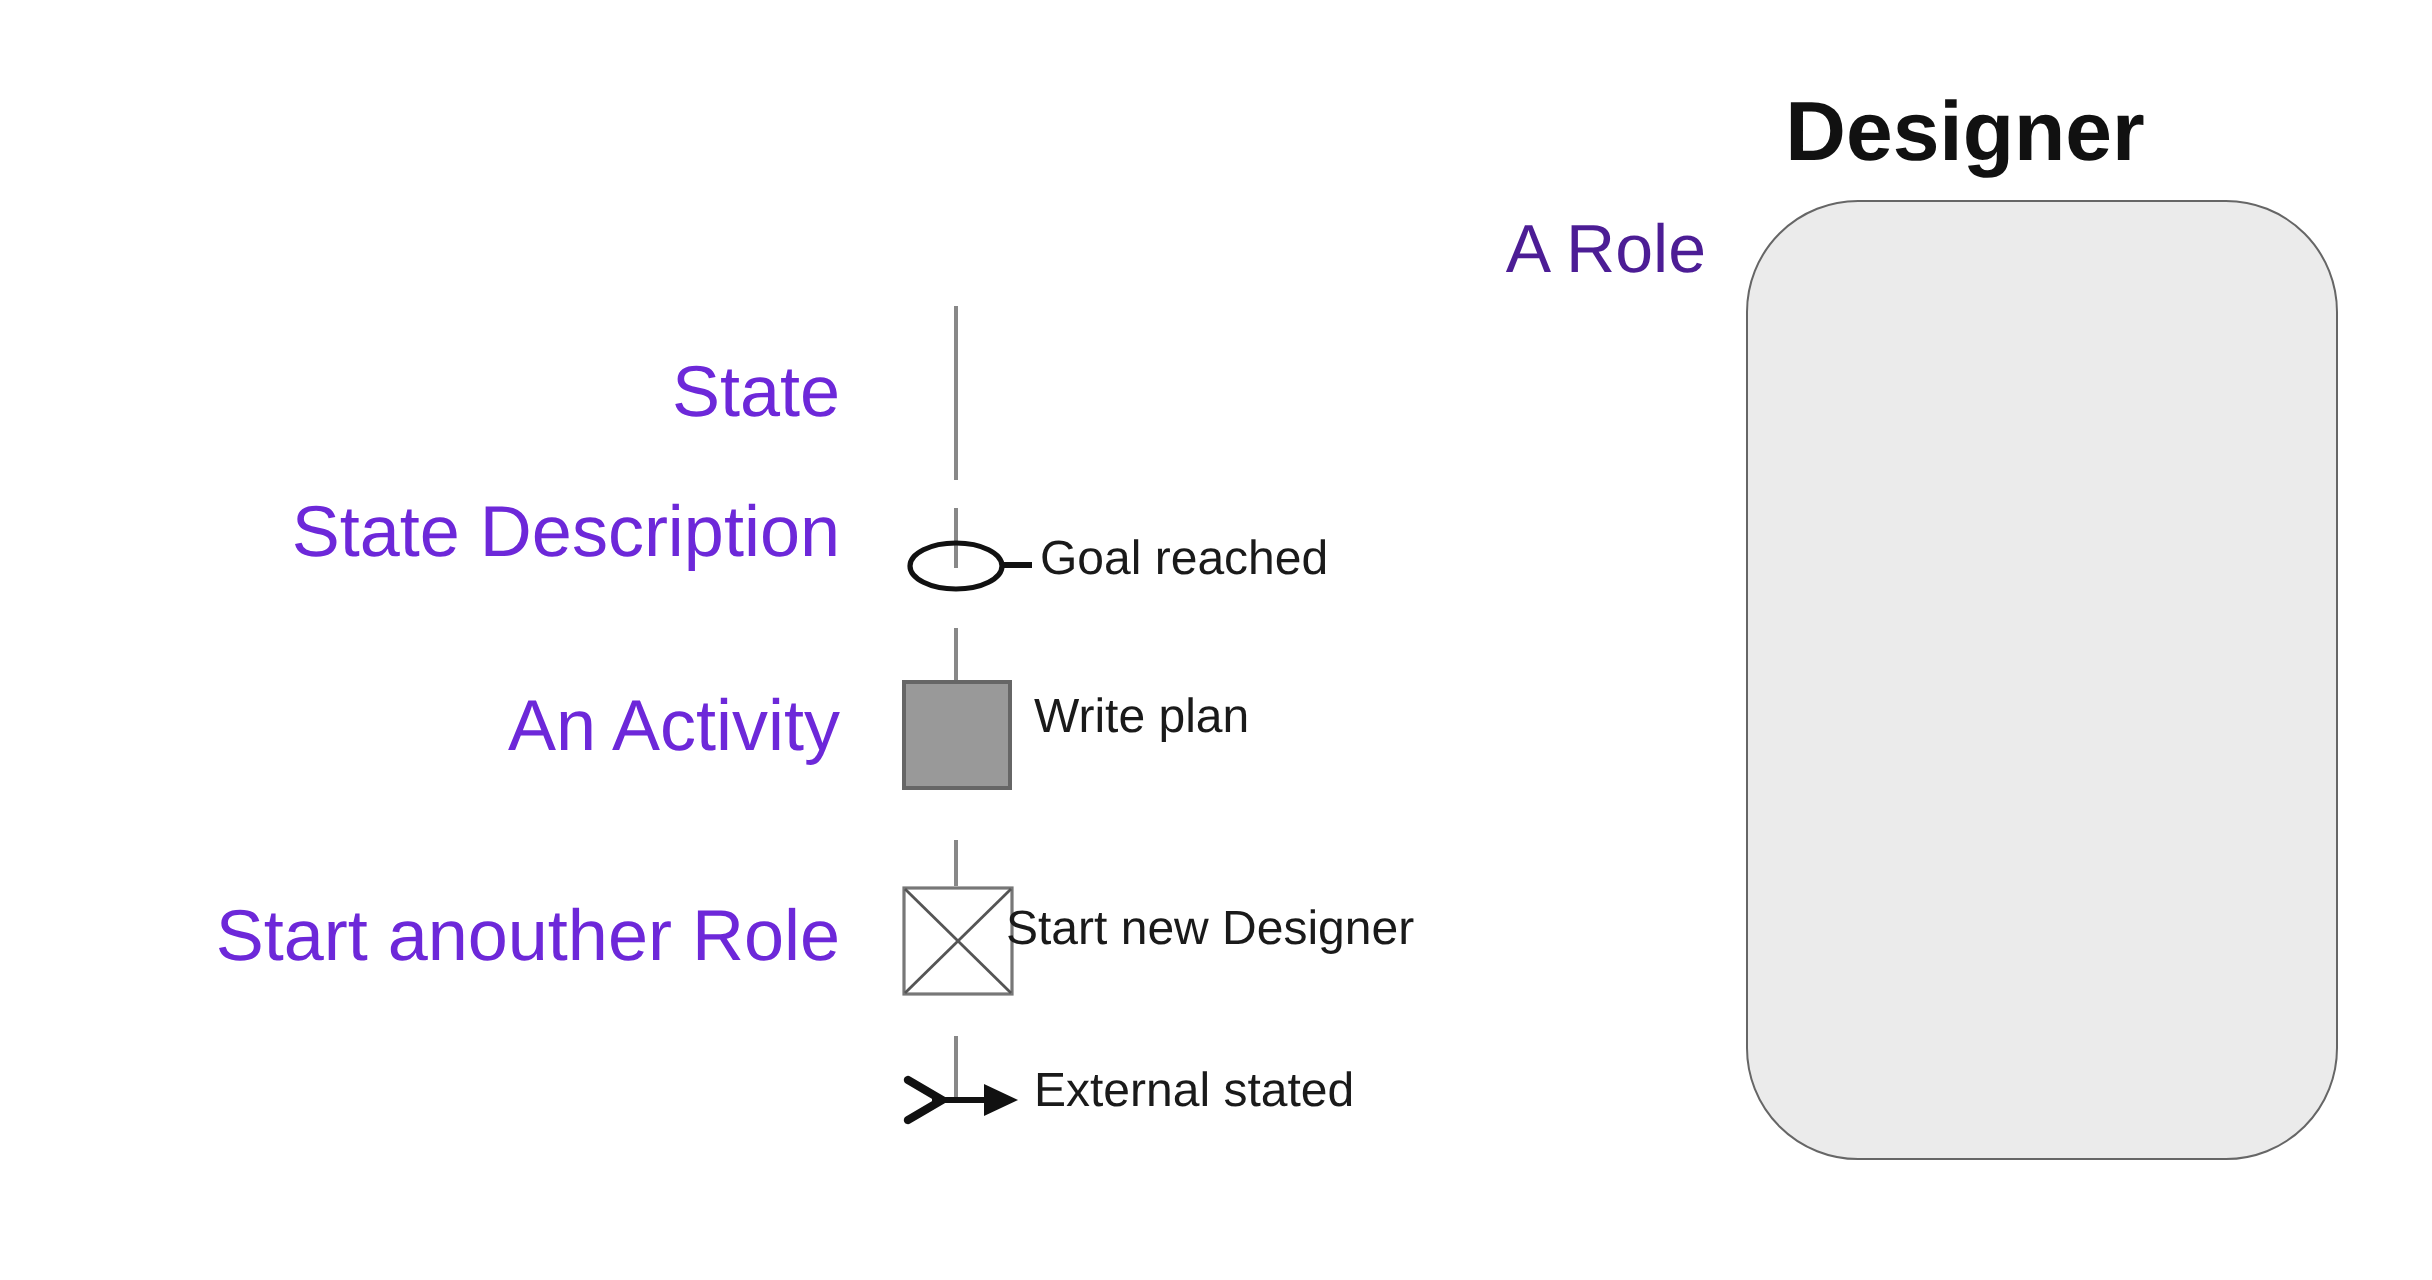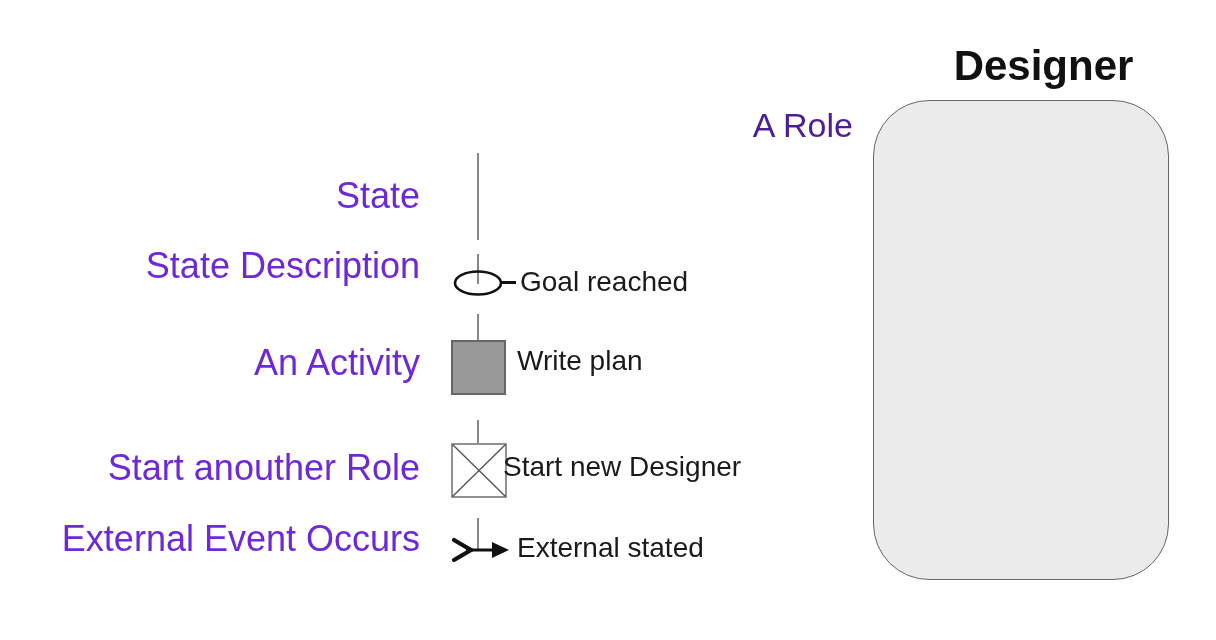--- a/index.html
+++ b/index.html
@@ -21,40 +21,40 @@
     right: 796px;
     font-size: 36px;
     line-height: 1.05;
     color: #6d28d9;
     white-space: nowrap;
     text-align: right;
   }
   
   .ex {
     position: absolute;
-    font-size: 28px;
+    font-size: 24px;
     line-height: 1.05;
     color: #1a1a1a;
     white-space: nowrap;
   }
   
   .vline {
     position: absolute;
     width: 2px;
     background: #888888;
   }
   .hdash {
     position: absolute;
     height: 3px;
     background: #111111;
   }
   .abs { position: absolute; }
   .role-title {
     position: absolute;
-    left: 895px;
+    left: 834px;
     top: 42px;
     width: 297px;
     text-align: center;
     font-size: 42px;
     font-weight: bold;
     color: #111111;
     white-space: nowrap;
   }
   .role-label {
     position: absolute;
@@ -78,21 +78,20 @@
 </style>
 </head>
 <body>
 
 <div class="stage">
 
   <div class="lab" style="top:177px">State</div>
   <div class="lab" style="top:247px">State Description</div>
   <div class="lab" style="top:344px">An Activity</div>
   <div class="lab" style="top:449px">Start anouther Role</div>
-  <div class="lab" style="top:520px">External Event Occurs</div>
 
   <div class="vline" style="left:477px;top:153px;height:87px"></div>
 
   <div class="vline" style="left:477px;top:254px;height:30px"></div>
   <svg class="abs" style="left:452px;top:268px" width="52" height="30" viewBox="0 0 52 30">
     <ellipse cx="26" cy="15" rx="23" ry="11.5" fill="none" stroke="#111111" stroke-width="2.6"></ellipse>
   </svg>
   <div class="hdash" style="left:500px;top:281px;width:16px"></div>
   <div class="ex" style="left:520px;top:267px">Goal reached</div>
 

